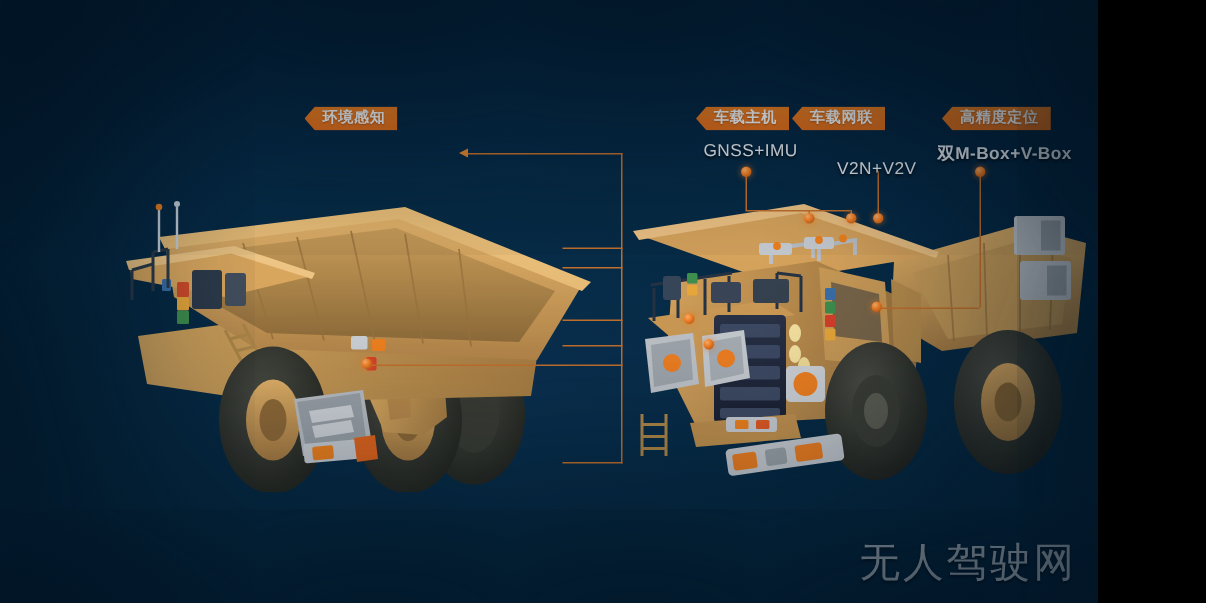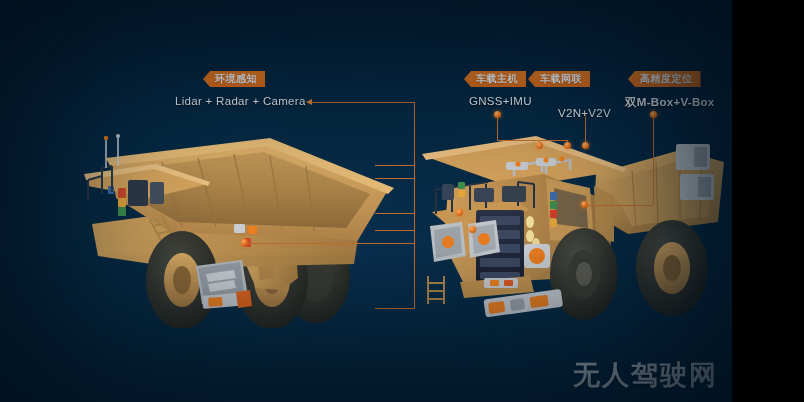--- a/index.html
+++ b/index.html
@@ -34,21 +34,21 @@
        clip-path:polygon(0 50%,7px 0,100% 0,100% 100%,7px 100%);
        letter-spacing:.5px;text-shadow:0 1px 1px rgba(120,50,0,.5);}
   .lab{position:absolute;color:#e8eef4;font-size:11.5px;white-space:nowrap;
        letter-spacing:.3px;text-shadow:0 1px 2px rgba(0,0,0,.8);}
 
   
   .truck{position:absolute;}
 
   
   #wm{position:absolute;right:14px;bottom:12px;text-align:center;opacity:.9;}
-  #wm .wmzh{font-size:27px;font-weight:bold;color:#c3ced8;letter-spacing:2px;
+  #wm .wmzh{font-size:27px;font-weight:normal;color:#c3ced8;letter-spacing:2px;
        line-height:30px;text-shadow:0 1px 2px rgba(0,0,0,.6);text-align:center;}
   #wm .wmen{font-size:8px;color:#7e909e;letter-spacing:2.6px;margin-top:1px;}
 </style>
 </head>
 <body>
 
 <div id="stage">
 
   <svg class="truck" style="left:58px;top:128px;" width="370" height="200" viewBox="0 0 370 200">
     <defs>
@@ -321,21 +321,20 @@
 
   <div class="ln lnv" style="left:585px;top:114px;height:32px;"></div>
   <div class="dot sm" style="left:582px;top:142px;"></div>
 
   <div class="ln lnv" style="left:653px;top:114px;height:91px;"></div>
   <div class="ln lnh" style="left:585px;top:205px;width:68px;"></div>
   <div class="dot sm" style="left:581px;top:201px;"></div>
   <div class="dot sm" style="left:650px;top:111px;"></div>
 
   <div class="tag" style="left:203px;top:71px;">环境感知</div>
-  <div class="lab" style="left:175px;top:95px;">Lidar + Radar + Camera</div>
 
   <div class="tag" style="left:464px;top:71px;">车载主机</div>
   <div class="lab" style="left:469px;top:95px;">GNSS+IMU</div>
 
   <div class="tag" style="left:528px;top:71px;">车载网联</div>
   <div class="lab" style="left:558px;top:107px;">V2N+V2V</div>
 
   <div class="tag" style="left:628px;top:71px;">高精度定位</div>
   <div class="lab" style="left:625px;top:95px;font-weight:bold;">双M-Box+V-Box</div>
 

